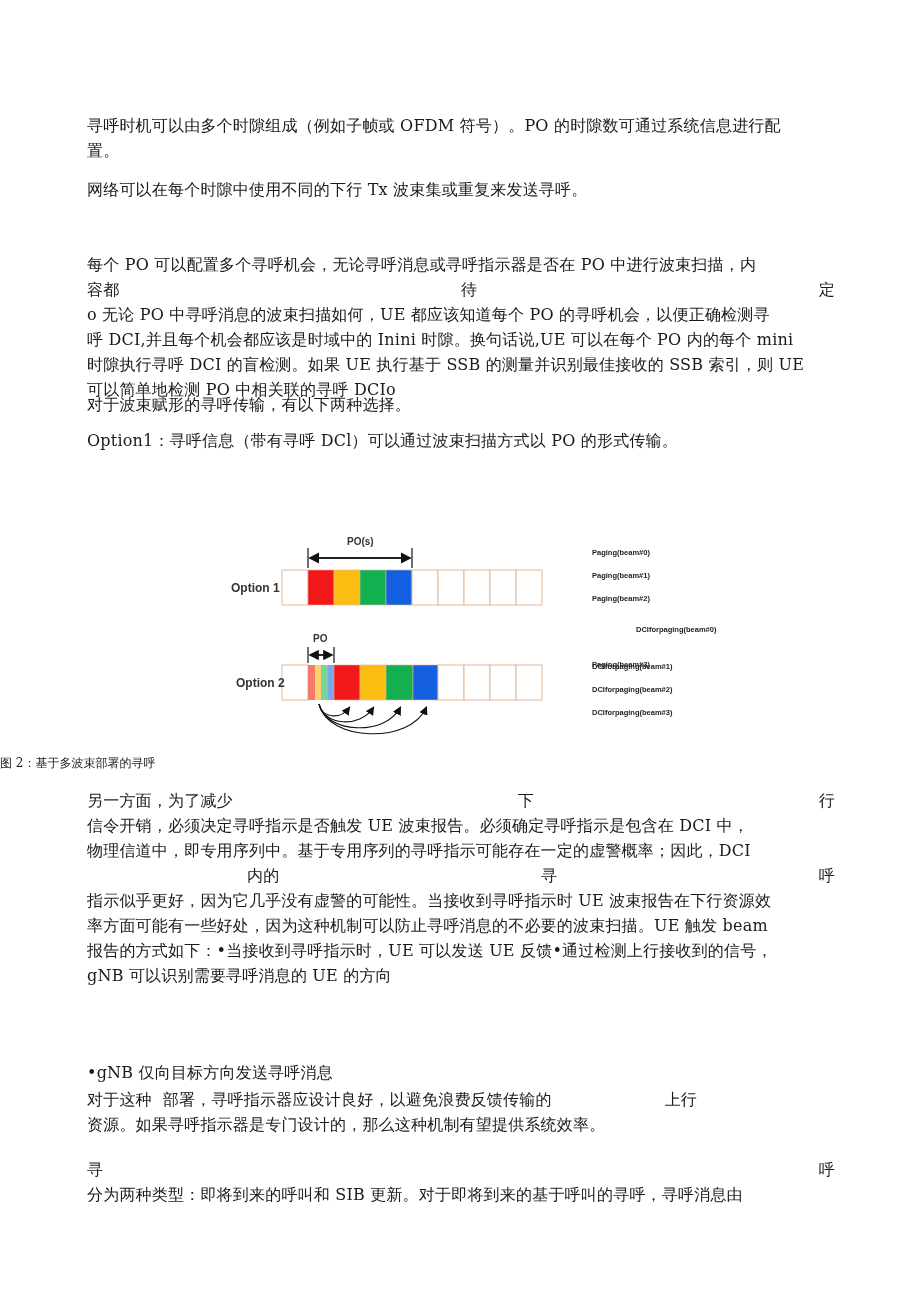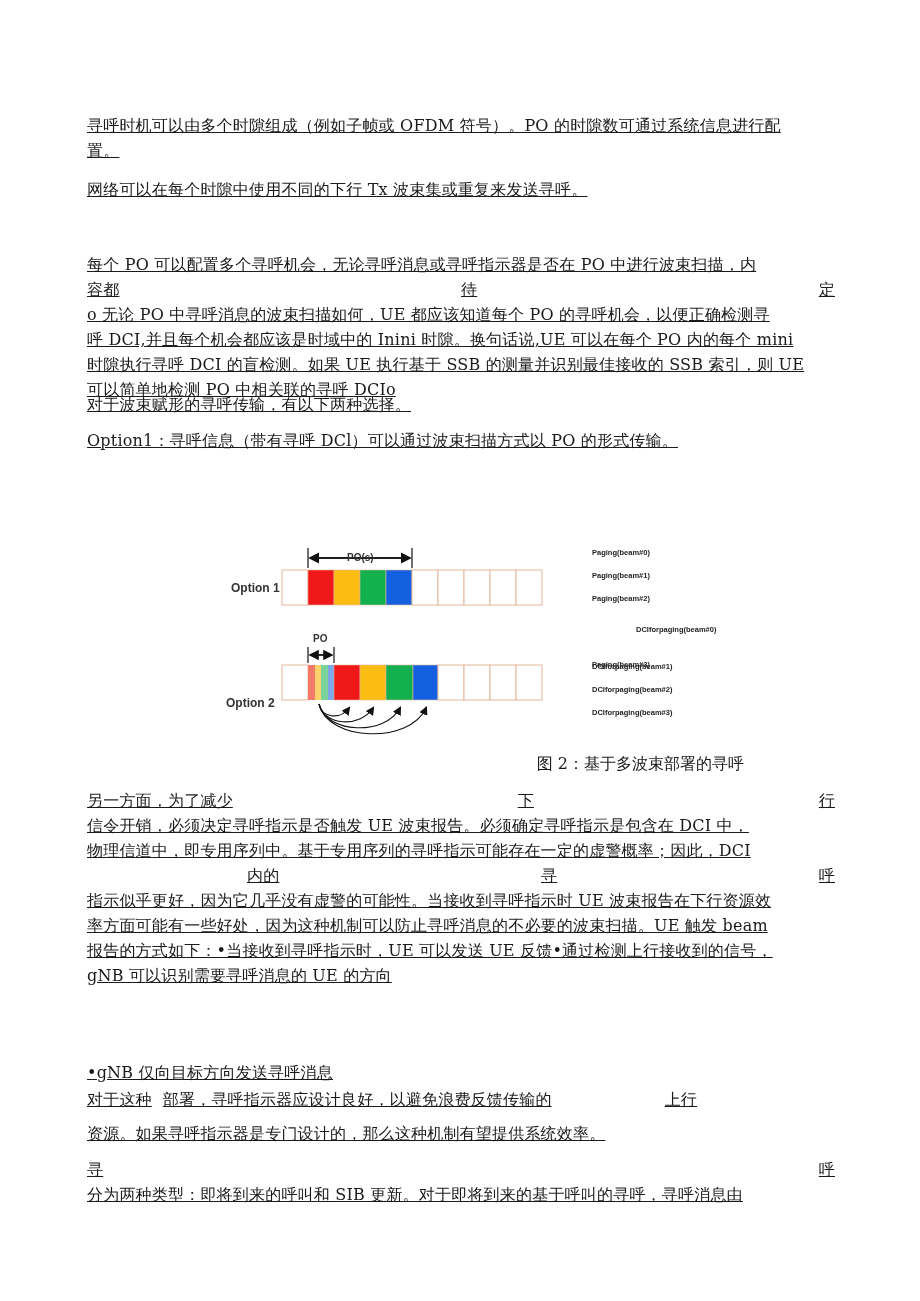--- a/index.html
+++ b/index.html
@@ -1,24 +1,24 @@
 <!DOCTYPE html>
 <html><head>
   <meta charset="utf-8">
   <style>
     html, body { margin: 0; padding: 0; background: #ffffff; }
     body { width: 920px; height: 1301px; position: relative; overflow: hidden;
            font-family: "DejaVu Serif", "Liberation Serif", serif; color: #1a1a1a; }
     .page { position: absolute; left: 0; top: 0; width: 920px; height: 1301px; }
     .p { position: absolute; left: 87px; width: 748px; font-size: 16px; line-height: 25px;
-         letter-spacing: 0.2px; margin: 0; white-space: nowrap; text-decoration: underline; }
+         letter-spacing: 0.2px; margin: 0; white-space: nowrap; }
     .line { display: block; height: 25px; }
     .just { display: flex; justify-content: space-between; }
-    .caption { position: absolute; left: 0; width: 744px; text-align: right; top: 751px;
-               font-size: 16px; line-height: 25px; }
+    .caption { position: absolute; left: 0; width: 744px; text-align: left; top: 751px;
+               font-size: 12px; line-height: 25px; }
     .opt-label { position: absolute; font-family: "Liberation Sans", sans-serif; font-weight: bold;
                  font-size: 12px; color: #333; }
     .legend { position: absolute; left: 592px; font-family: "Liberation Sans", sans-serif;
               font-weight: bold; font-size: 7.5px; color: #222; }
   </style>
 </head>
 <body>
 
 <div class="page">
 
@@ -106,22 +106,22 @@
 
       <g fill="none" stroke="#111" stroke-width="1.1">
         <path d="M319,704 C322,718 340,720 349,708" marker-end="url(#ah)"></path>
         <path d="M319,704 C324,726 360,728 373,708" marker-end="url(#ah)"></path>
         <path d="M319,704 C326,734 385,736 400,708" marker-end="url(#ah)"></path>
         <path d="M319,704 C328,742 410,744 426,708" marker-end="url(#ah)"></path>
       </g>
     </svg>
 
     <span class="opt-label" style="left:231px;top:581px;">Option 1</span>
-    <span class="opt-label" style="left:226px;top:676px;margin-top:20px;">Option 2</span>
-    <span class="opt-label" style="left:347px;top:536px;font-weight:bold;font-size:10px;margin-top:16px;">PO(s)</span>
+    <span class="opt-label" style="left:236px;top:676px;">Option 2</span>
+    <span class="opt-label" style="left:347px;top:536px;font-weight:bold;font-size:10px;">PO(s)</span>
     <span class="opt-label" style="left:313px;top:633px;font-weight:bold;font-size:10px;">PO</span>
 
     <div>
       <span class="legend" style="top:548px;">Paging(beam#0)</span>
       <span class="legend" style="top:571px;">Paging(beam#1)</span>
       <span class="legend" style="top:594px;">Paging(beam#2)</span>
       <span class="legend" style="top:616px;margin-top:44px;">Paging(beam#3)</span>
       <span class="legend" style="top:625px;padding-left:44px;">DCIforpaging(beam#0)</span>
       <span class="legend" style="top:662px;">DCIforpaging(beam#1)</span>
       <span class="legend" style="top:685px;">DCIforpaging(beam#2)</span>
@@ -153,21 +153,21 @@
   <div class="p" style="top:1060px;">
     <span class="line">•gNB 仅向目标方向发送寻呼消息</span>
   </div>
 
   <div class="p" style="top:1087px;">
     <span class="line" style="display:flex;">
       <span>对于这种</span>
       <span style="margin-left:11px;">部署，寻呼指示器应设计良好，以避免浪费反馈传输的</span>
       <span style="margin-left:113px;">上行</span>
     </span>
-    <span class="line" style="margin-top:9px;">资源。如果寻呼指示器是专门设计的，那么这种机制有望提供系统效率。</span>
+    <span class="line" style="">资源。如果寻呼指示器是专门设计的，那么这种机制有望提供系统效率。</span>
   </div>
 
   <div class="p" style="top:1157px;">
     <span class="line just">
       <span>寻</span>
       <span>呼</span>
     </span>
     <span class="line">分为两种类型：即将到来的呼叫和 SIB 更新。对于即将到来的基于呼叫的寻呼，寻呼消息由</span>
   </div>
 

